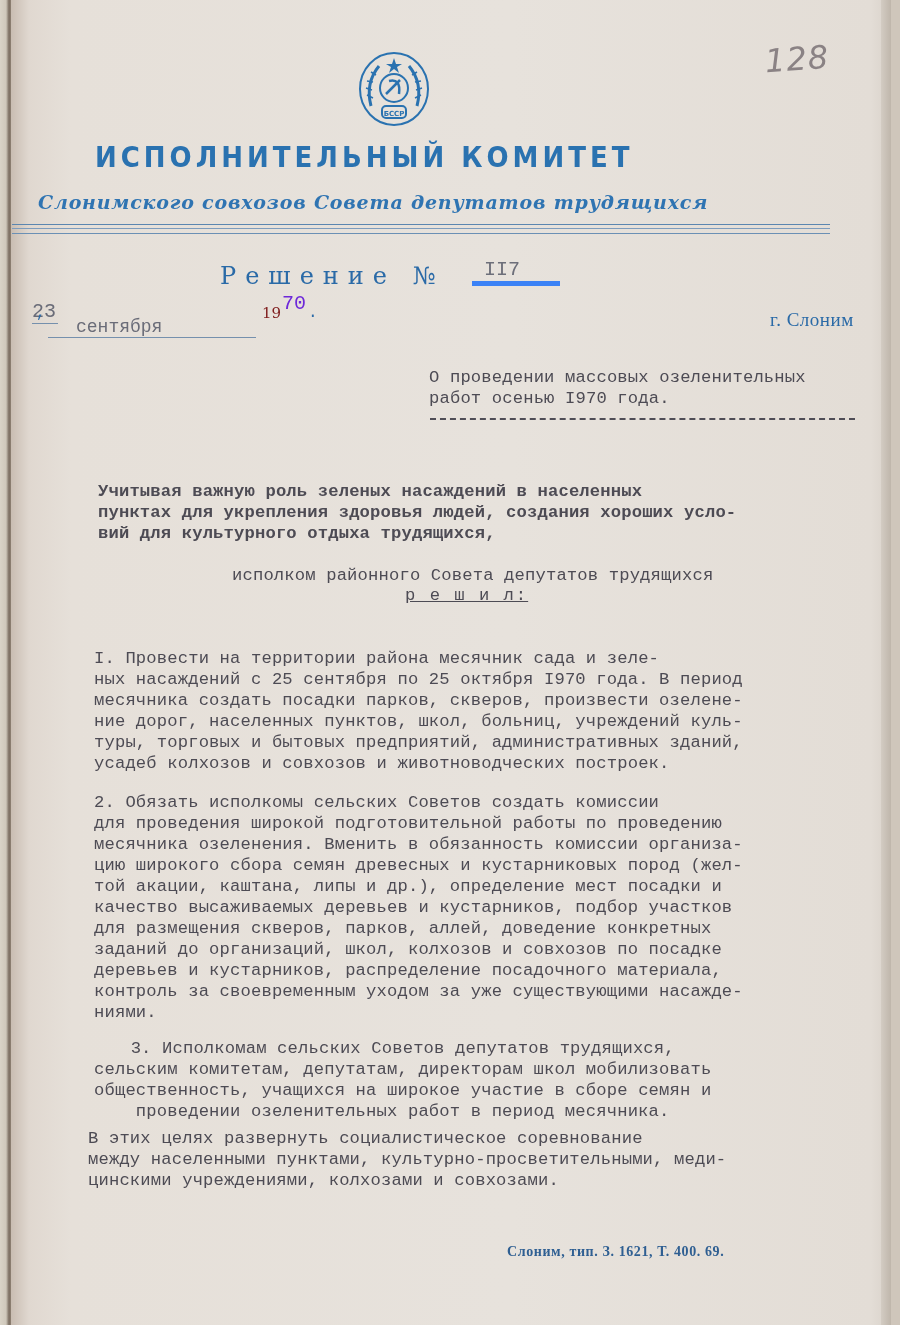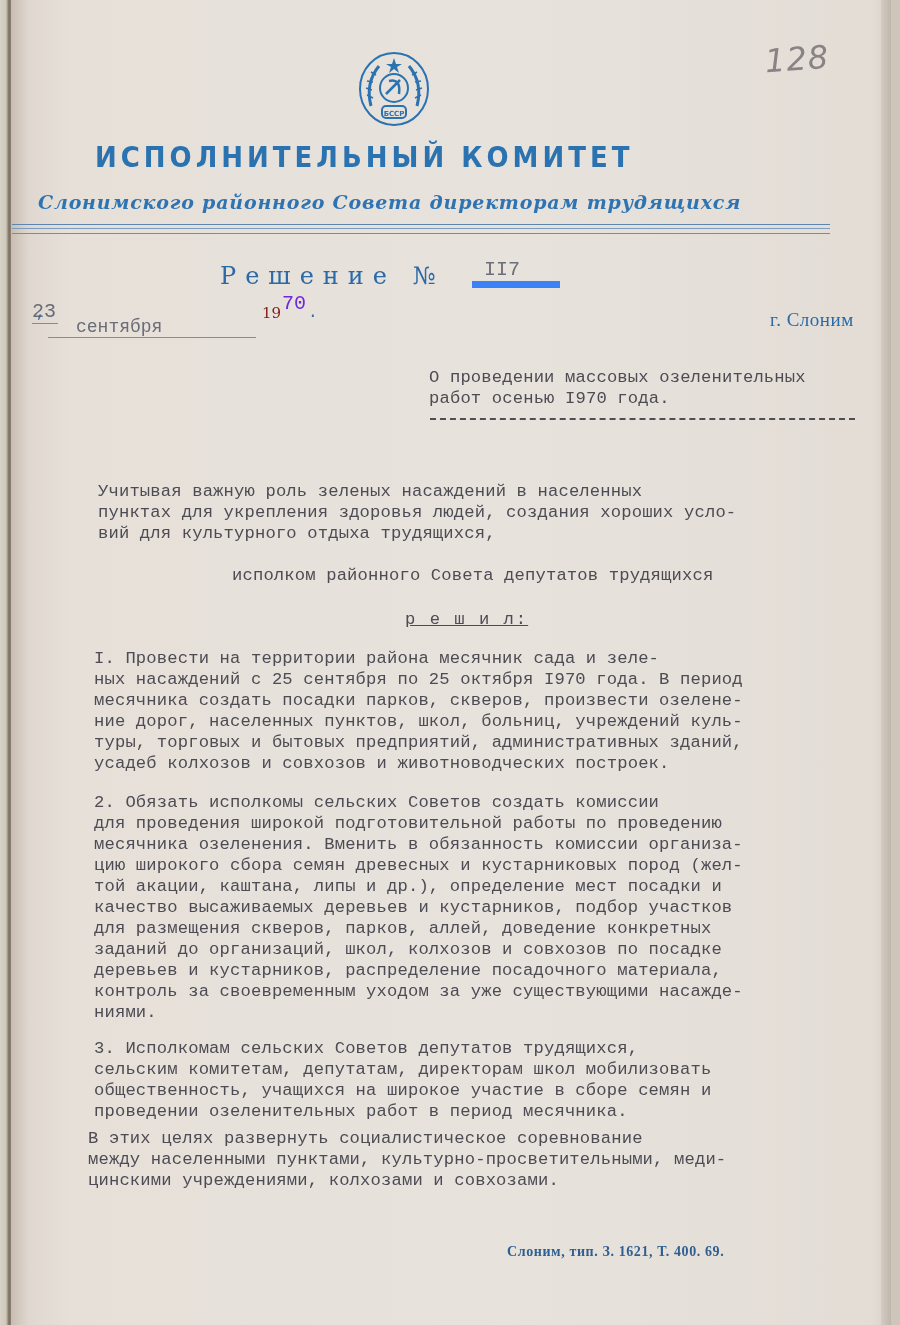--- a/index.html
+++ b/index.html
@@ -47,21 +47,21 @@
     }
     .header-rule::after {
       content: ""; position: absolute; left: 0; right: 0; top: 3px; border-top: 1px solid #7d9cbd;
     }
     .decision-label {
       position: absolute; left: 220px; top: 262px;
       font-family: "DejaVu Serif", serif; font-size: 24px; letter-spacing: 9px; color: #2a6aa7;
     }
     .decision-number {
       position: absolute; left: 472px; top: 258px; width: 88px;
-      border-bottom: 7px solid #3b82f6;
+      border-bottom: 5px solid #3b82f6;
       font-size: 20px; color: #6d6f7a; padding-left: 12px;
     }
     .date-day {
       position: absolute; left: 8px; top: 300px; font-size: 20px; color: #6a6c78;
       border-bottom: 1px solid #7590ad; padding-right: 2px; margin-left: 24px;
     }
     .date-comma { position: absolute; left: 36px; top: 304px; font-size: 16px; color: #2a6aa7; }
     .date-month {
       position: absolute; left: 48px; top: 301px; width: 208px;
       border-bottom: 1px solid #7590ad; font-size: 18px; color: #6a6c78; padding-left: 28px; margin-top: 16px;
@@ -74,26 +74,26 @@
       font-family: "Liberation Serif", serif; font-size: 19px; color: #2a6aa7; letter-spacing: 0.5px;
     }
     .typed {
       position: absolute; font-size: 17.2px; line-height: 21px; color: #4d4b54;
       white-space: pre; letter-spacing: 0.15px;
     }
     .subject { left: 429px; top: 367px; }
     .subject-rule {
       position: absolute; left: 430px; top: 418px; width: 425px; border-top: 2px dashed #4f4d56;
     }
-    .preamble { left: 98px; top: 481px; }
+    .preamble { left: 98px; top: 481px; font-weight: bold; }
     .resolved-by { left: 184px; top: 565px; margin-left: 48px; }
-    .resolved { left: 405px; top: 585px; text-decoration: underline; letter-spacing: 2px; margin-top: 24px; }
+    .resolved { left: 405px; top: 585px; text-decoration: underline; letter-spacing: 2px; }
     .item1 { left: 94px; top: 648px; }
     .item2 { left: 94px; top: 792px; }
-    .item3 { left: 94px; top: 1038px; }
+    .item3 { left: 94px; top: 1038px; text-align: center; }
     .item3b { left: 88px; top: 1128px; }
     .imprint {
       position: absolute; left: 507px; top: 1244px;
       font-family: "Liberation Serif", serif; font-weight: bold; font-size: 14px;
       color: #2f5f92; letter-spacing: 0.6px;
     }
   </style>
 </head>
 <body>
 
@@ -113,21 +113,21 @@
     <path d="M33 46 L47 32 M36 33 Q48 30 46 46" stroke-width="2.5"></path>
     <rect x="29" y="58" width="24" height="12" rx="4"></rect>
   </g>
   <polygon points="41,10 43,16 49,16 44,19 46,25 41,21 36,25 38,19 33,16 39,16" fill="#2a72b0"></polygon>
   <text x="41" y="67.5" text-anchor="middle" font-family="DejaVu Sans, sans-serif" font-size="7" font-weight="bold" fill="#2a72b0">БССР</text>
 </svg>
 
 <div class="page-number">128</div>
 
 <div class="header-title">ИСПОЛНИТЕЛЬНЫЙ КОМИТЕТ</div>
-<div class="header-subtitle">Слонимского районного Совета директорам трудящихся</div>
+<div class="header-subtitle">Слонимского совхозов Совета депутатов трудящихся</div>
 <div class="header-rule"></div>
 
 <div class="decision-label">Решение №</div>
 <div class="decision-number">II7</div>
 
 <div class="date-day">23</div>
 <div class="date-comma">,</div>
 <div class="date-month">сентября</div>
 <div class="date-century">19</div>
 <div class="date-year">70</div>

